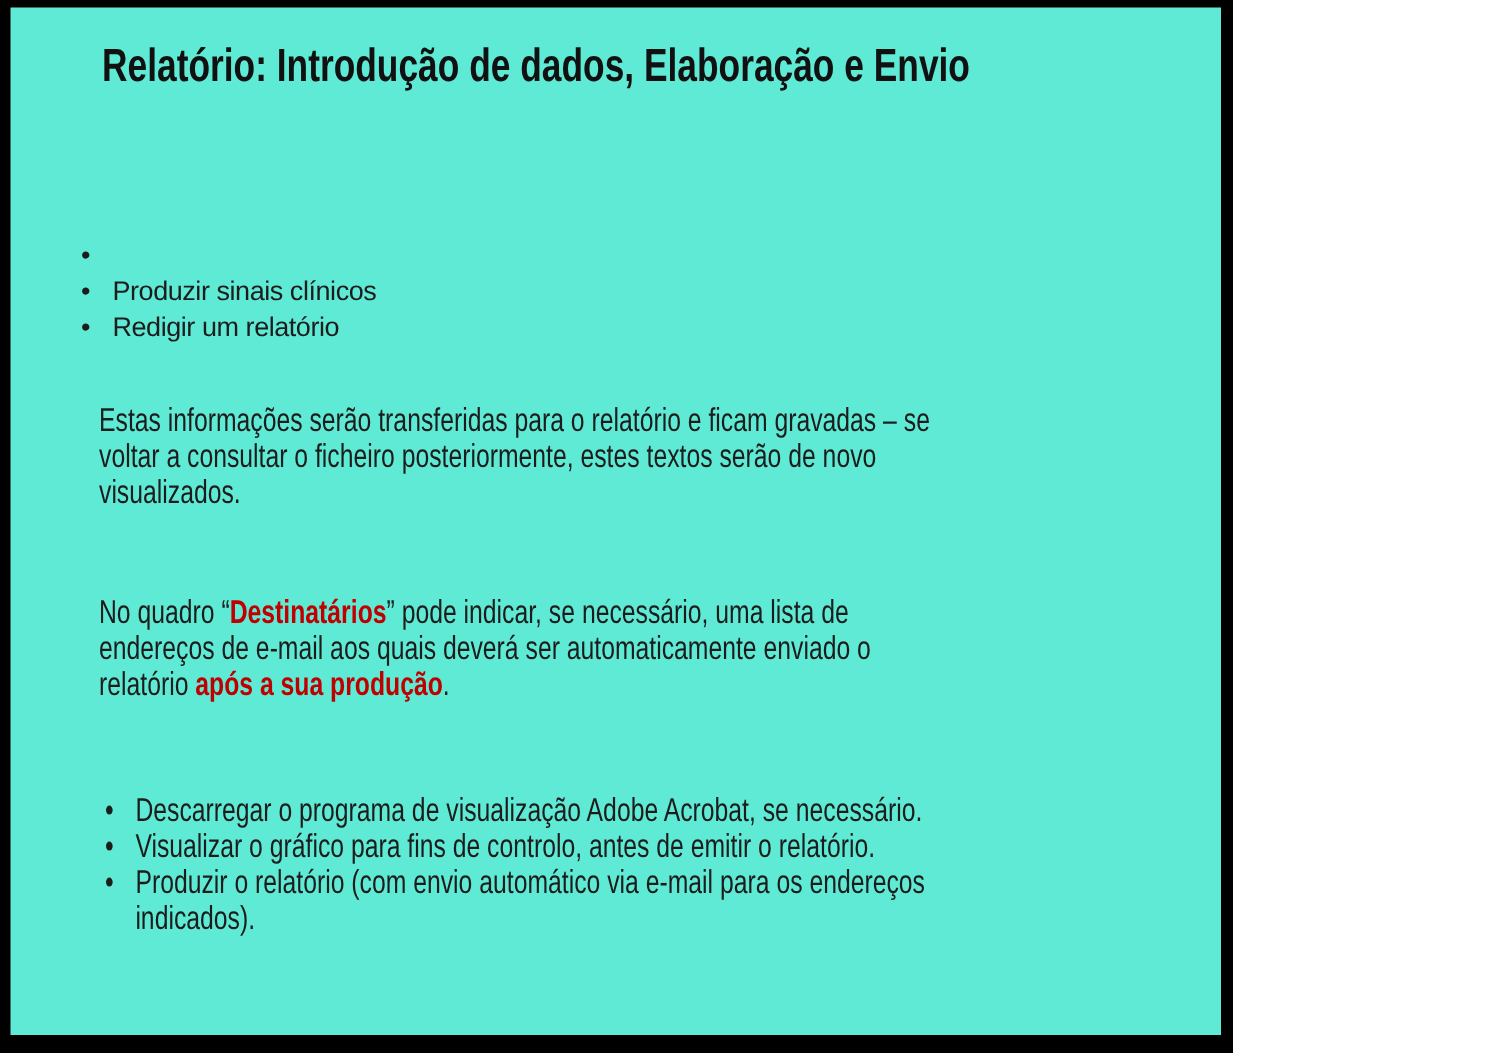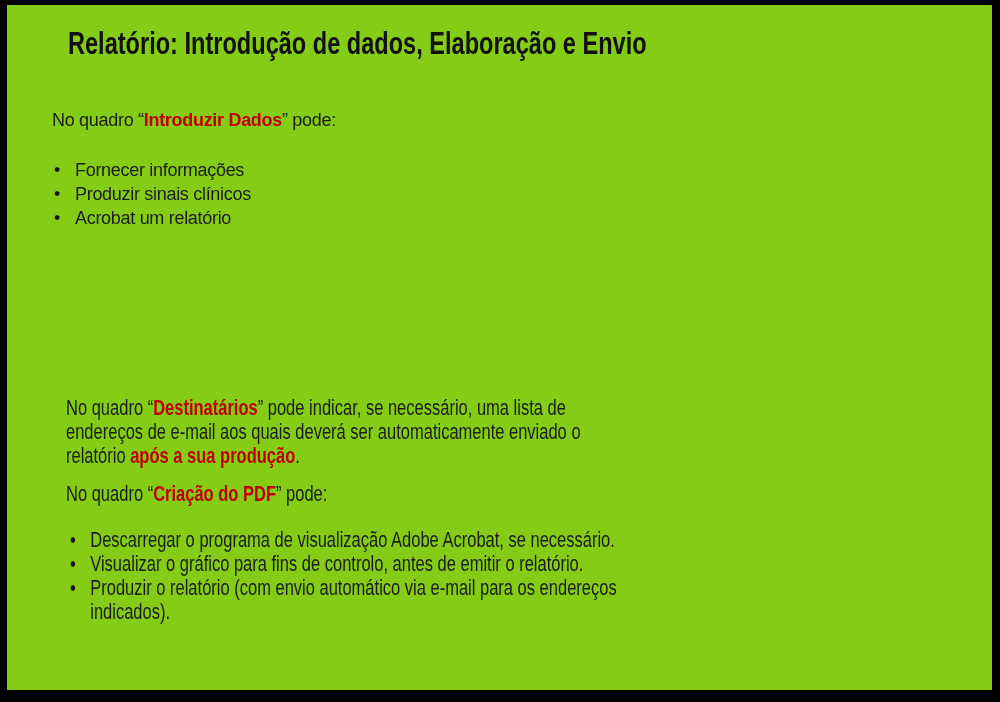--- a/index.html
+++ b/index.html
@@ -1,21 +1,21 @@
 <!DOCTYPE html>
 <html><head>
 <meta charset="utf-8">
 <style>
   html, body { margin: 0; padding: 0; background: #ffffff; }
   .slide {
     position: relative;
-    width: 1000px;
+    width: 822px;
     height: 702px;
     box-sizing: border-box;
-    background: #84cc16;
+    background: #5eead4;
     border-style: solid;
     border-color: #000000;
     border-width: 5px 8px 12px 7px;
     overflow: hidden;
     font-family: "Liberation Sans", sans-serif;
     color: #1c1c1c;
   }
   .abs { position: absolute; }
 
   
@@ -51,53 +51,51 @@
 </style>
 </head>
 <body>
 
 <div class="slide">
 
   <div class="abs" style="left:61px; top:21px;">
     <span class="title-text">Relatório: Introdução de dados, Elaboração e Envio</span>
   </div>
 
-  <div class="abs regular" style="left:45px; top:103px;">
-    <span>No quadro “</span><span class="red">Introduzir Dados</span><span>” pode:</span>
-  </div>
 
   <div class="abs regular" style="left:47px; top:153px;">
     <div class="bullet-line">
       <span class="marker">•</span>
-      <span class="bullet-text">Fornecer informações</span>
     </div>
     <div class="bullet-line">
       <span class="marker">•</span>
       <span class="bullet-text">Produzir sinais clínicos</span>
     </div>
     <div class="bullet-line">
       <span class="marker">•</span>
-      <span class="bullet-text">Acrobat um relatório</span>
+      <span class="bullet-text">Redigir um relatório</span>
     </div>
   </div>
 
+  <div class="abs" style="left:59px; top:263px;">
+    <div class="condensed">
+      <div>Estas informações serão transferidas para o relatório e ficam gravadas – se</div>
+      <div>voltar a consultar o ficheiro posteriormente, estes textos serão de novo</div>
+      <div>visualizados.</div>
+    </div>
+  </div>
 
   <div class="abs" style="left:59px; top:391px;">
     <div class="condensed">
       <div><span>No quadro “</span><span class="red">Destinatários</span><span>” pode indicar, se necessário, uma lista de</span></div>
       <div>endereços de e-mail aos quais deverá ser automaticamente enviado o</div>
       <div><span>relatório </span><span class="red">após a sua produção</span><span>.</span></div>
     </div>
   </div>
 
-  <div class="abs" style="left:59px; top:477px;">
-    <div class="condensed">
-      <span>No quadro “</span><span class="red">Criação do PDF</span><span>” pode:</span>
-    </div>
-  </div>
 
   <div class="abs" style="left:63px; top:523px;">
     <div class="condensed">
       <div class="bullet-line">
         <span class="marker">•</span>
         <span class="bullet-text">Descarregar o programa de visualização Adobe Acrobat, se necessário.</span>
       </div>
       <div class="bullet-line">
         <span class="marker">•</span>
         <span class="bullet-text">Visualizar o gráfico para fins de controlo, antes de emitir o relatório.</span>

